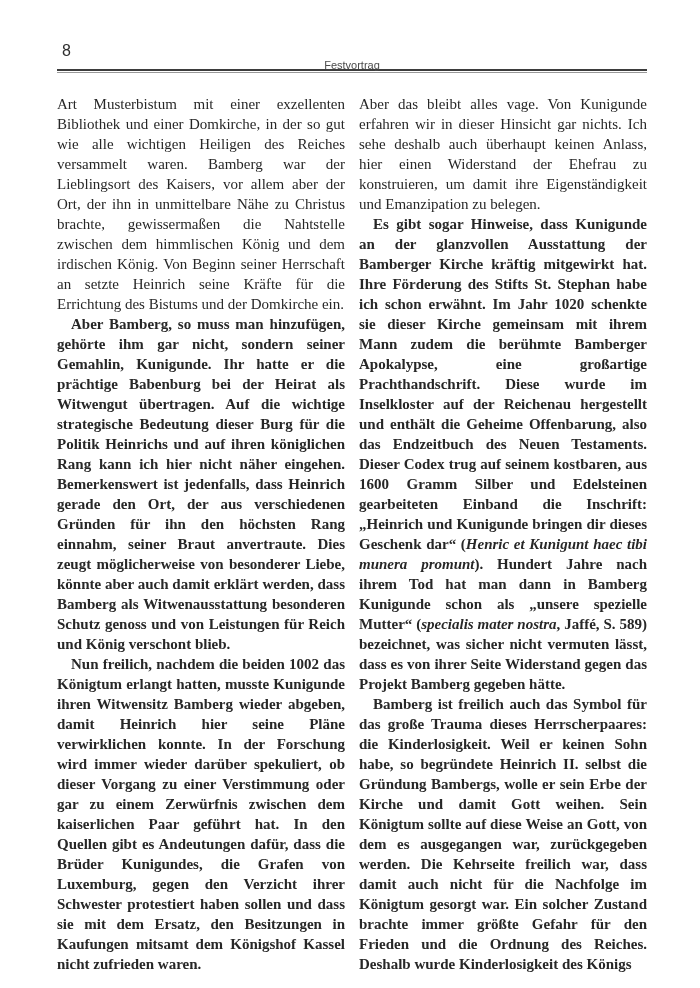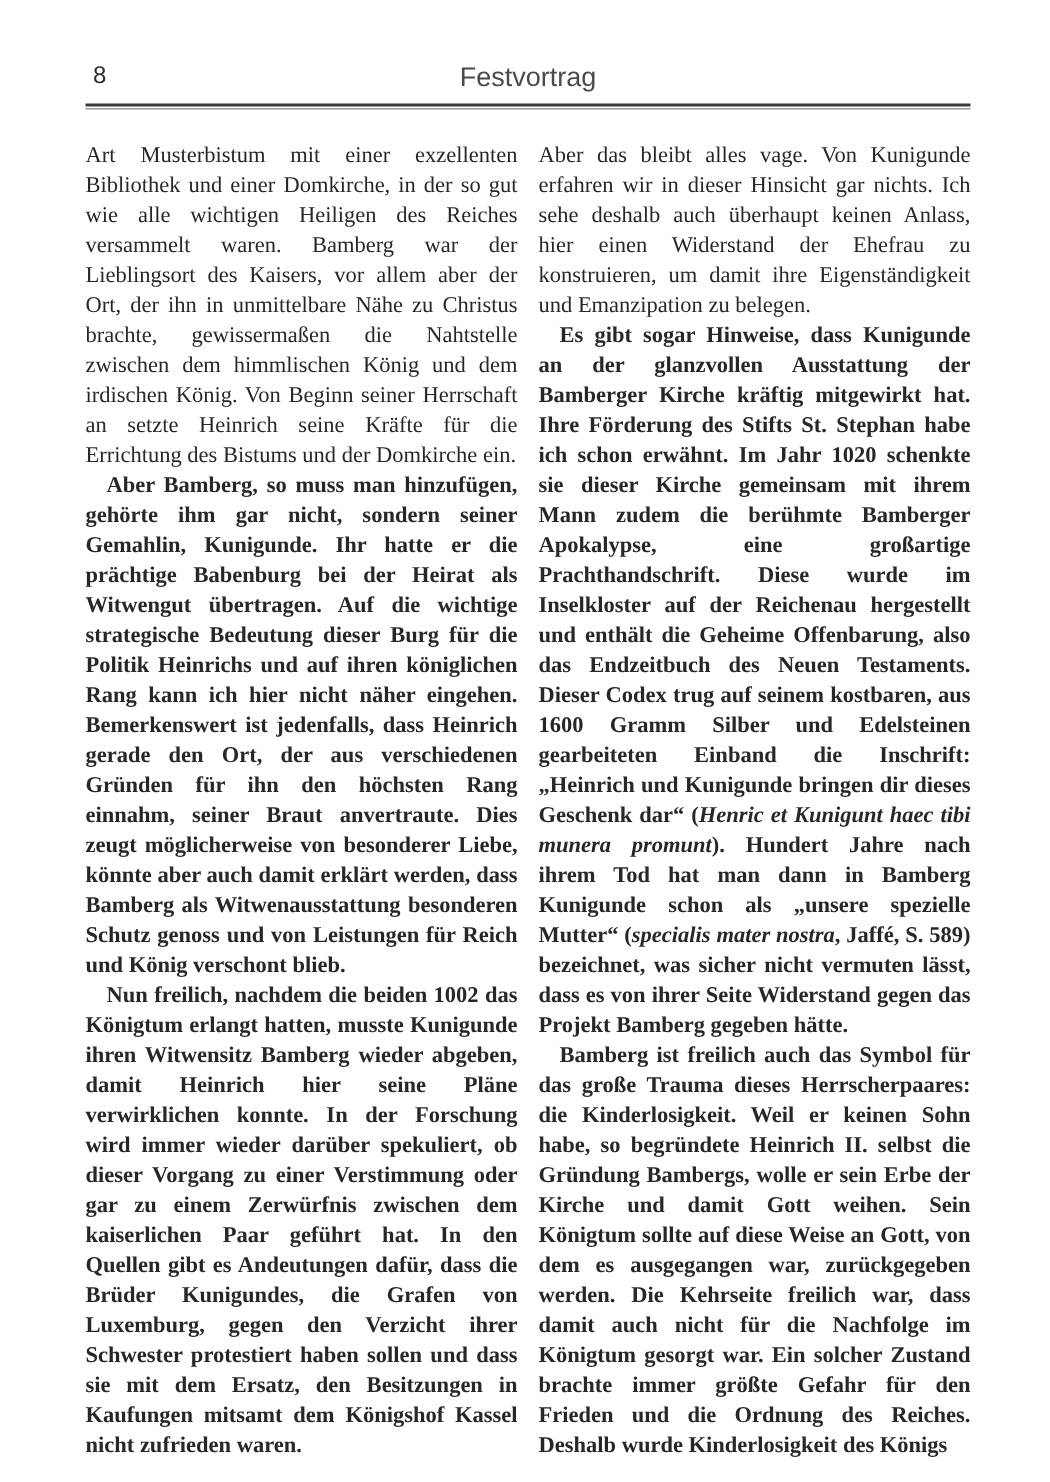--- a/index.html
+++ b/index.html
@@ -32,23 +32,23 @@
     left: 5px;
     top: 0;
     font-size: 16px;
     line-height: 19px;
     color: #2e2e2e;
   }
   .running-title {
     position: absolute;
     left: 0;
     right: 0;
-    top: 2px;
+    top: 16px;
     text-align: center;
-    font-size: 18px;
+    font-size: 11px;
     line-height: 17px;
     color: #4b4b4b;
   }
   .rule {
     margin-top: 9px;
     height: 1px;
     border-top: 2px solid #3d3d3d;
     border-bottom: 1px solid #9a9a9a;
   }
   .columns {

